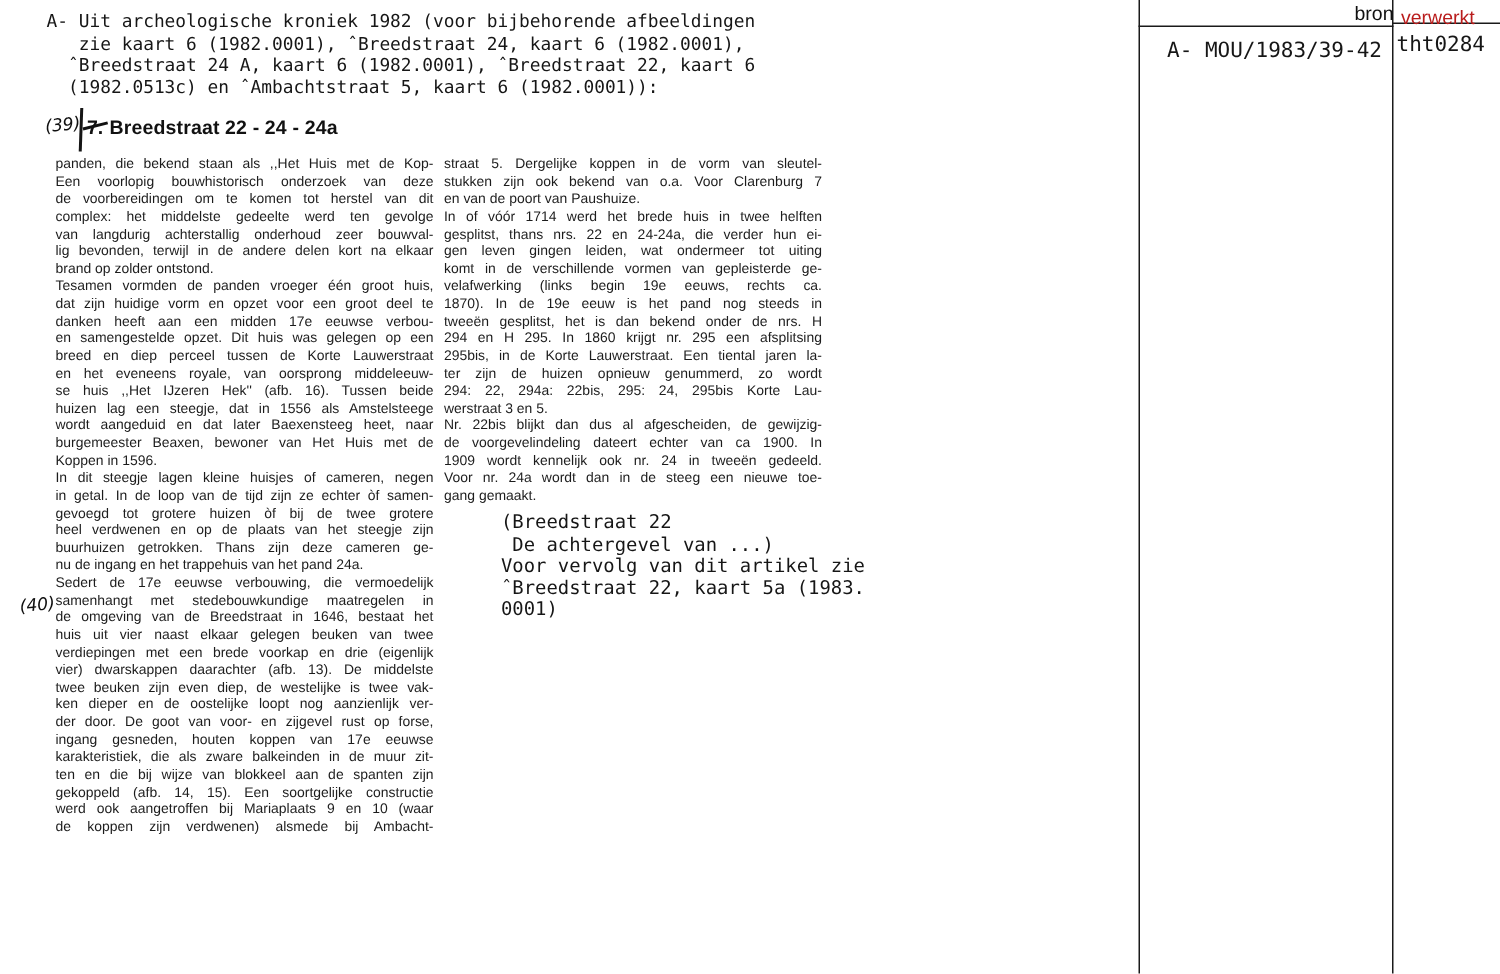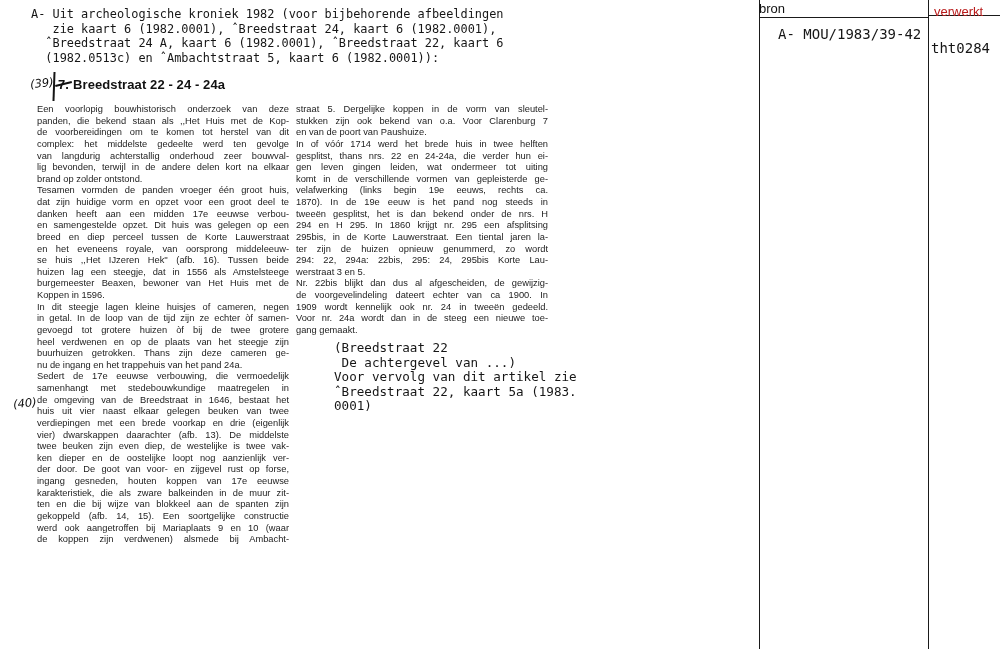--- a/index.html
+++ b/index.html
@@ -39,59 +39,60 @@
   .ln { text-align: justify; text-align-last: justify; }
   .ln.end { text-align-last: left; }
 
   
   .vline { top: 0; width: 1.4px; height: 649px; background: #1a1a1a; }
   #table-vline-left { left: 759px; }
   #table-vline-mid { left: 928px; }
   .hline { height: 1.4px; background: #1a1a1a; }
   #bron-underline { left: 759px; top: 17px; width: 170px; }
   #verwerkt-underline { left: 928px; top: 15px; width: 72px; }
-  #bron-header { left: 759px; top: 1px; width: 170px; text-align: left; font-size: 13px; color: #111; }
+  #bron-header { left: 759px; top: 1px; width: 170px; text-align: right; font-size: 13px; color: #111; }
   #verwerkt-header { left: 934px; top: 4px; font-size: 13px; color: #b91c1c; }
   #bron-value { left: 778px; top: 26px; font-size: 14px; }
-  #verwerkt-value { left: 931px; top: 40px; font-size: 14px; }
+  #verwerkt-value { left: 931px; top: 22px; font-size: 14px; }
 </style>
 </head>
 <body>
 
 <div id="header-note" class="abs type">
     <div>A- Uit archeologische kroniek 1982 (voor bijbehorende afbeeldingen</div>
     <div>   zie kaart 6 (1982.0001), ˆBreedstraat 24, kaart 6 (1982.0001),</div>
     <div>  ˆBreedstraat 24 A, kaart 6 (1982.0001), ˆBreedstraat 22, kaart 6</div>
     <div>  (1982.0513c) en ˆAmbachtstraat 5, kaart 6 (1982.0001)):</div>
   </div>
 
 <span id="hand-39" class="abs hand">(39)</span>
 <div id="pen-stroke" class="abs"></div>
 <span id="struck-number" class="abs"><span>7.</span><span class="slash"></span></span>
 <h1 id="article-title" class="abs" style="margin:0;">Breedstraat 22 - 24 - 24a</h1>
 
 <div id="col-1" class="abs col">
     <div>
+      <div class="ln">panden, die bekend staan als ,,Het Huis met de Kop-</div>
       <div class="ln">Een voorlopig bouwhistorisch onderzoek van deze</div>
-      <div class="ln">panden, die bekend staan als ,,Het Huis met de Kop-</div>
       <div class="ln">de voorbereidingen om te komen tot herstel van dit</div>
       <div class="ln">complex: het middelste gedeelte werd ten gevolge</div>
       <div class="ln">van langdurig achterstallig onderhoud zeer bouwval-</div>
       <div class="ln">lig bevonden, terwijl in de andere delen kort na elkaar</div>
       <div class="ln end">brand op zolder ontstond.</div>
     </div>
     <div>
       <div class="ln">Tesamen vormden de panden vroeger één groot huis,</div>
       <div class="ln">dat zijn huidige vorm en opzet voor een groot deel te</div>
       <div class="ln">danken heeft aan een midden 17e eeuwse verbou-</div>
       <div class="ln">en samengestelde opzet. Dit huis was gelegen op een</div>
       <div class="ln">breed en diep perceel tussen de Korte Lauwerstraat</div>
       <div class="ln">en het eveneens royale, van oorsprong middeleeuw-</div>
       <div class="ln">se huis ,,Het IJzeren Hek'' (afb. 16). Tussen beide</div>
       <div class="ln">huizen lag een steegje, dat in 1556 als Amstelsteege</div>
+      <div class="ln">wordt aangeduid en dat later Baexensteeg heet, naar</div>
       <div class="ln">burgemeester Beaxen, bewoner van Het Huis met de</div>
       <div class="ln end">Koppen in 1596.</div>
     </div>
     <div>
       <div class="ln">In dit steegje lagen kleine huisjes of cameren, negen</div>
       <div class="ln">in getal. In de loop van de tijd zijn ze echter òf samen-</div>
       <div class="ln">gevoegd tot grotere huizen òf bij de twee grotere</div>
       <div class="ln">heel verdwenen en op de plaats van het steegje zijn</div>
       <div class="ln">buurhuizen getrokken. Thans zijn deze cameren ge-</div>
       <div class="ln end">nu de ingang en het trappehuis van het pand 24a.</div>

